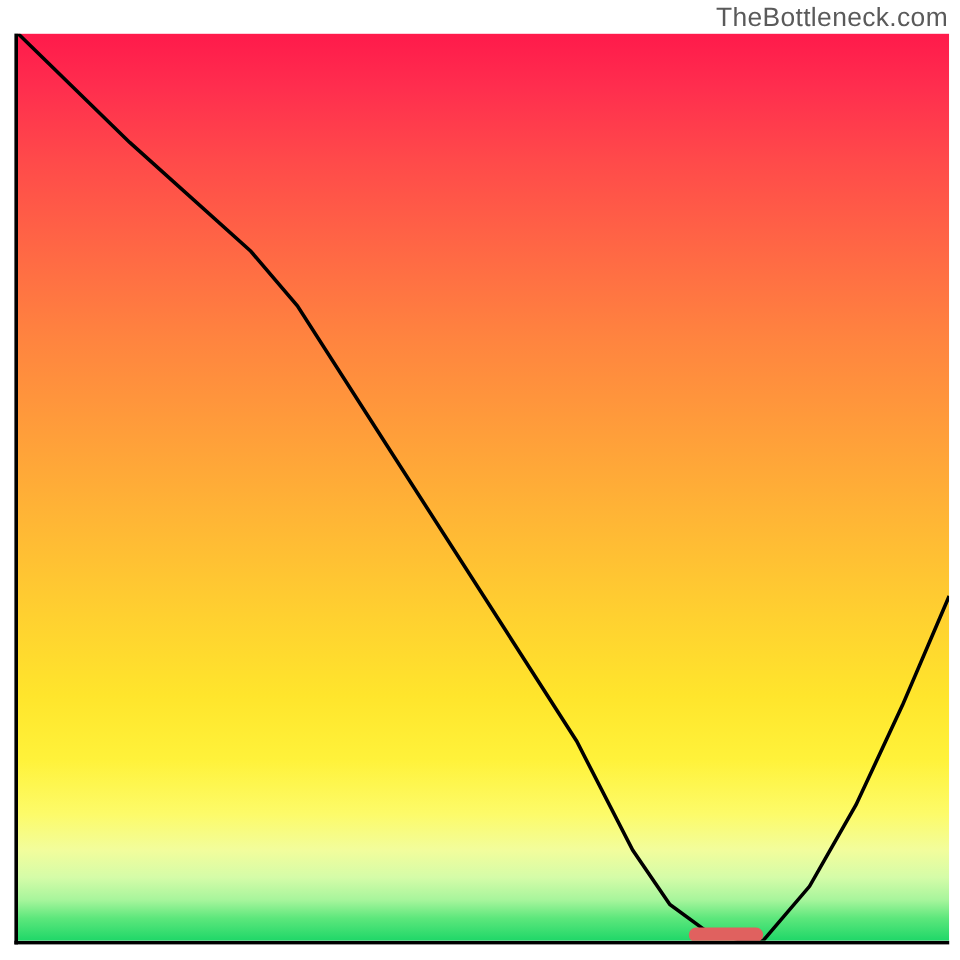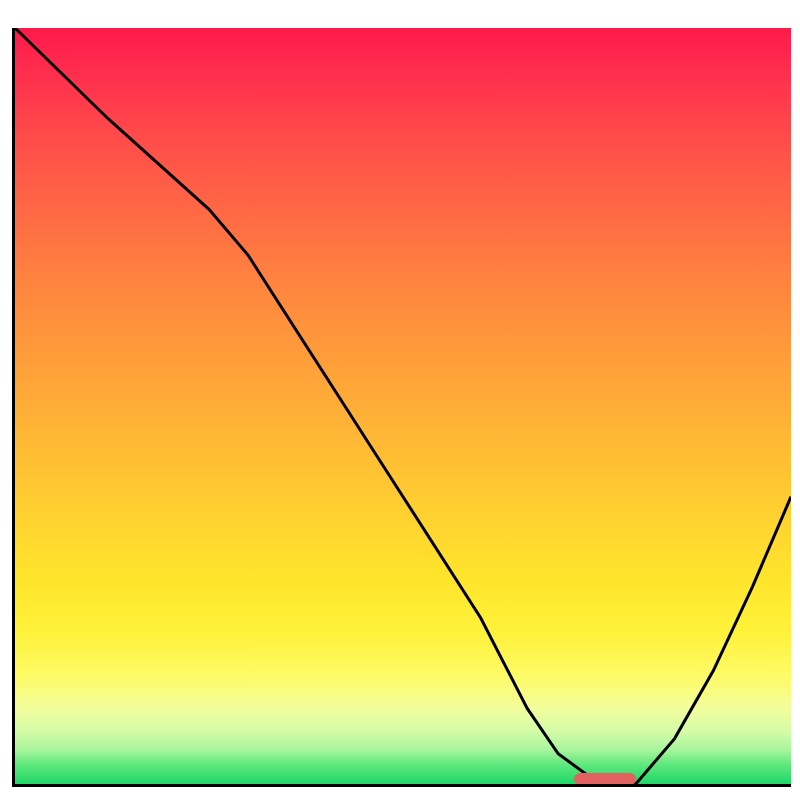--- a/index.html
+++ b/index.html
@@ -69,20 +69,21 @@
     background: #e0615f;
     border-radius: 7px;
     height: 12px;
     z-index: 5;
   }
 </style>
 </head>
 <body>
 
 <div class="container">
+  <div class="watermark">TheBottleneck.com</div>
 
   <div class="plot-area">
     <div class="gradient"></div>
 
     <svg class="curve" viewBox="0 0 776 756" preserveAspectRatio="none">
       <path id="curve-path" d="M0.0 0.0 L93.1 90.7 L194.0 181.4 L232.8 226.8 L310.4 347.8 L388.0 468.7 L465.6 589.7 L512.2 680.4 L543.2 725.8 L574.2 748.4 L605.3 756.0 L620.8 756.0 L659.6 710.6 L698.4 642.6 L737.2 559.4 L776.0 468.7" fill="none" stroke="#000" stroke-width="3"></path>
     </svg>
 
     <div class="marker" id="opt-marker" style="left: 558.72px; width: 62.08px; bottom: -1px;"></div>
   </div>

